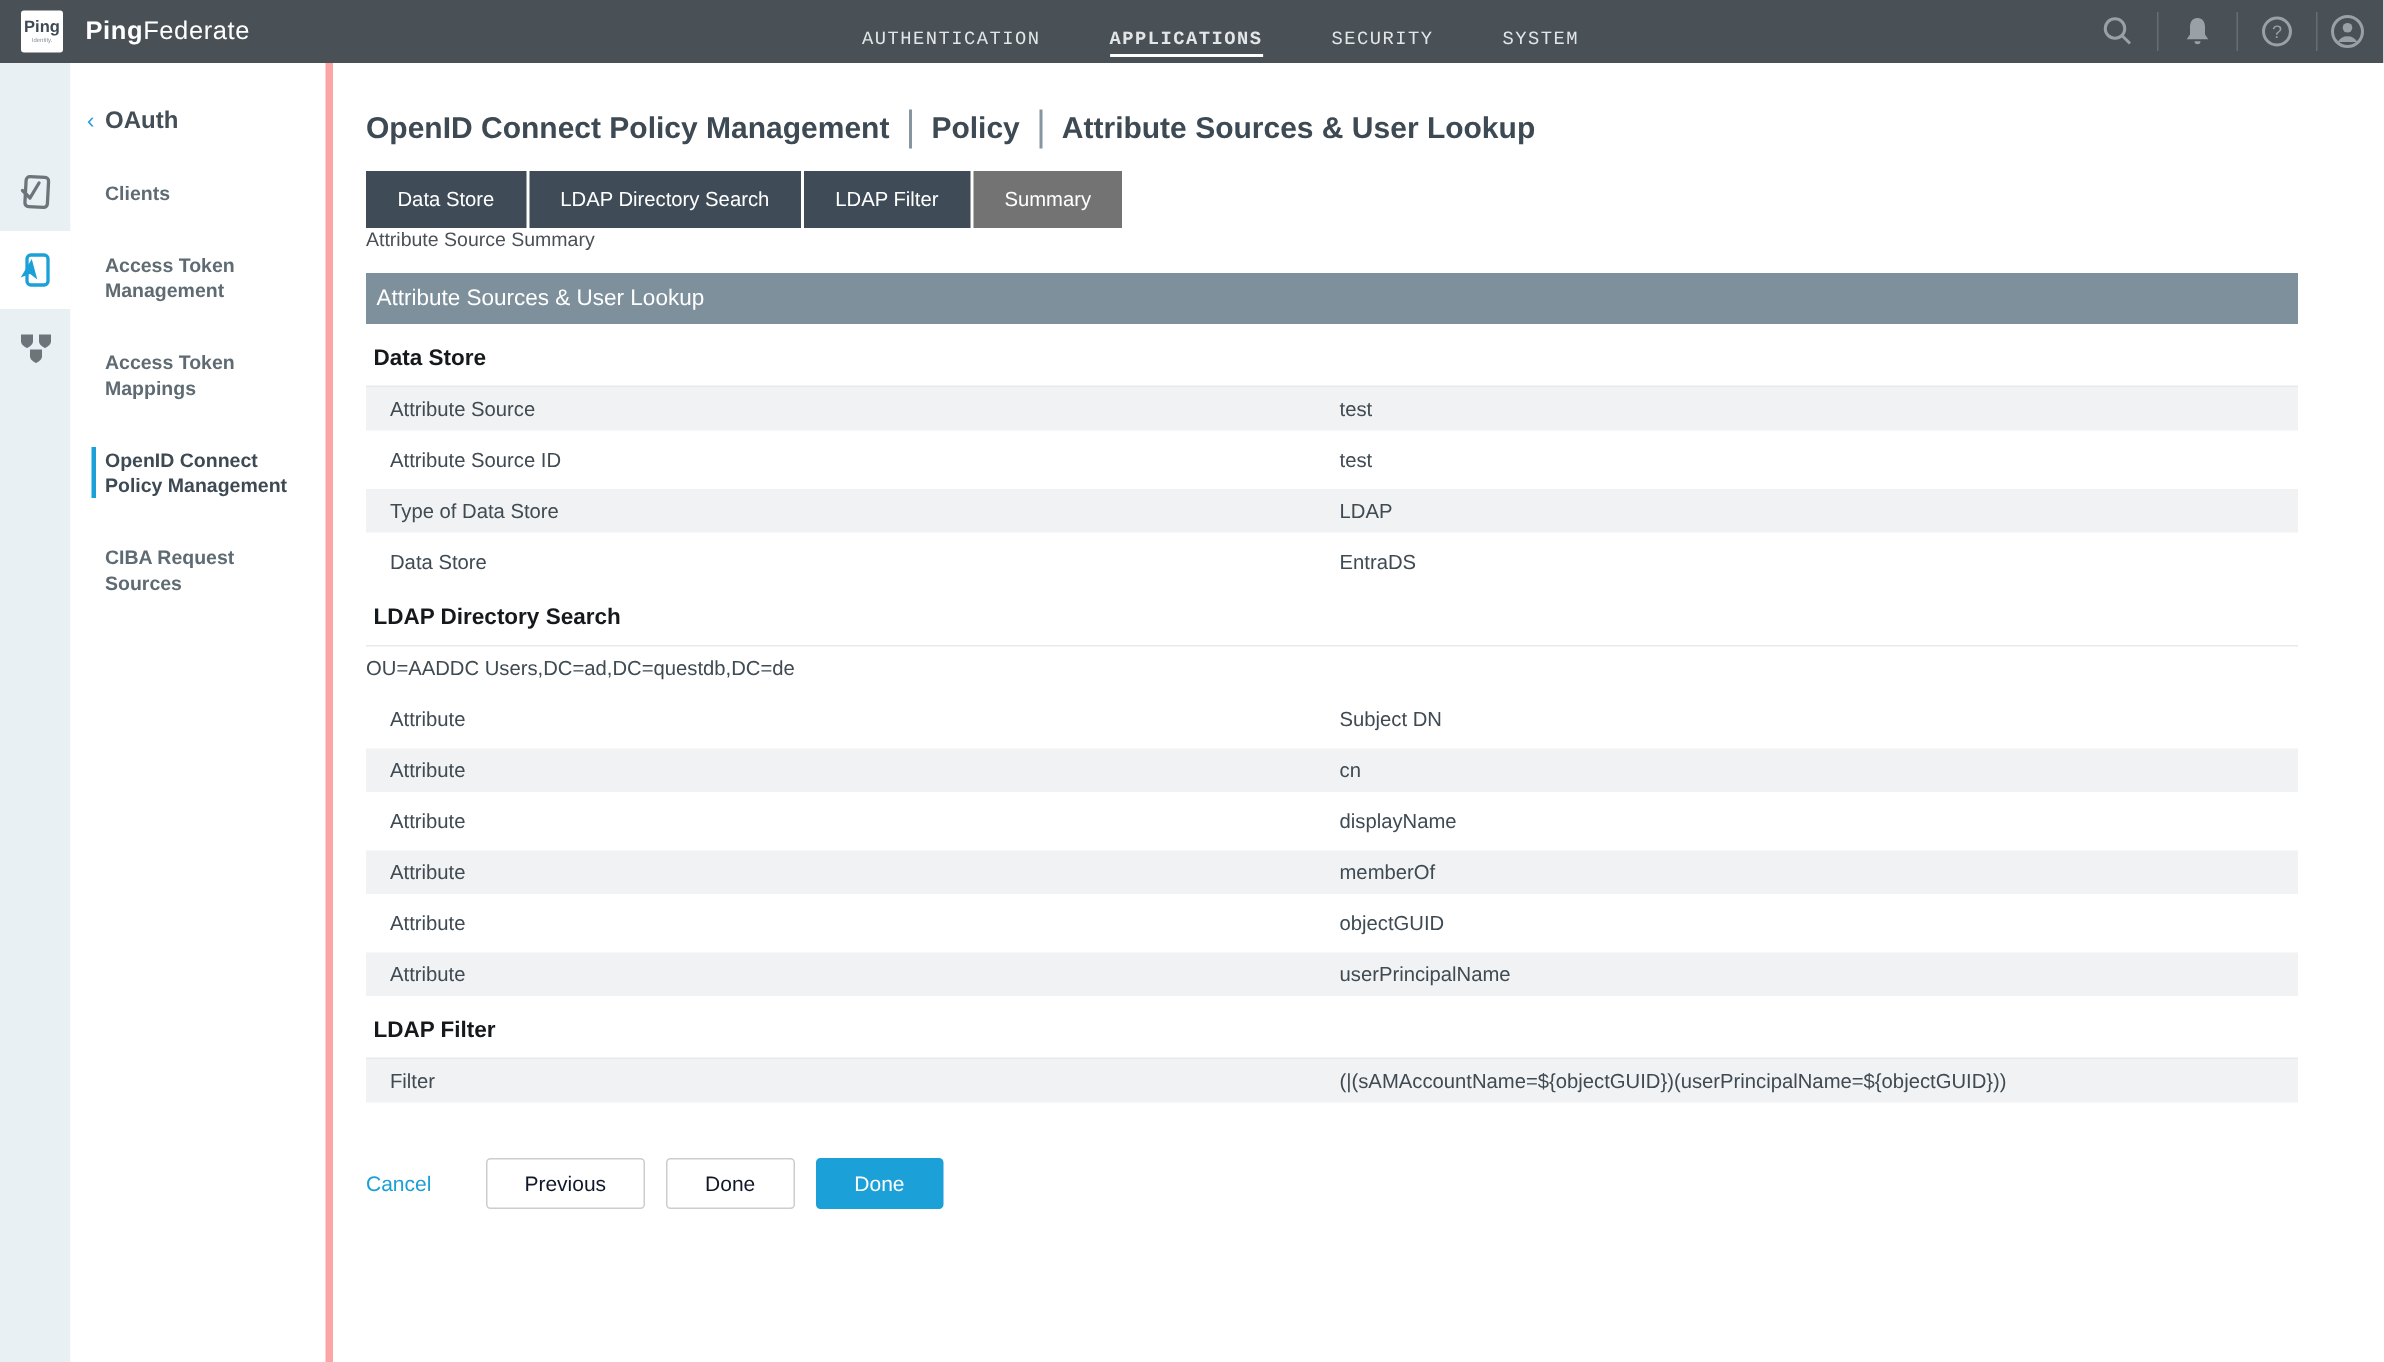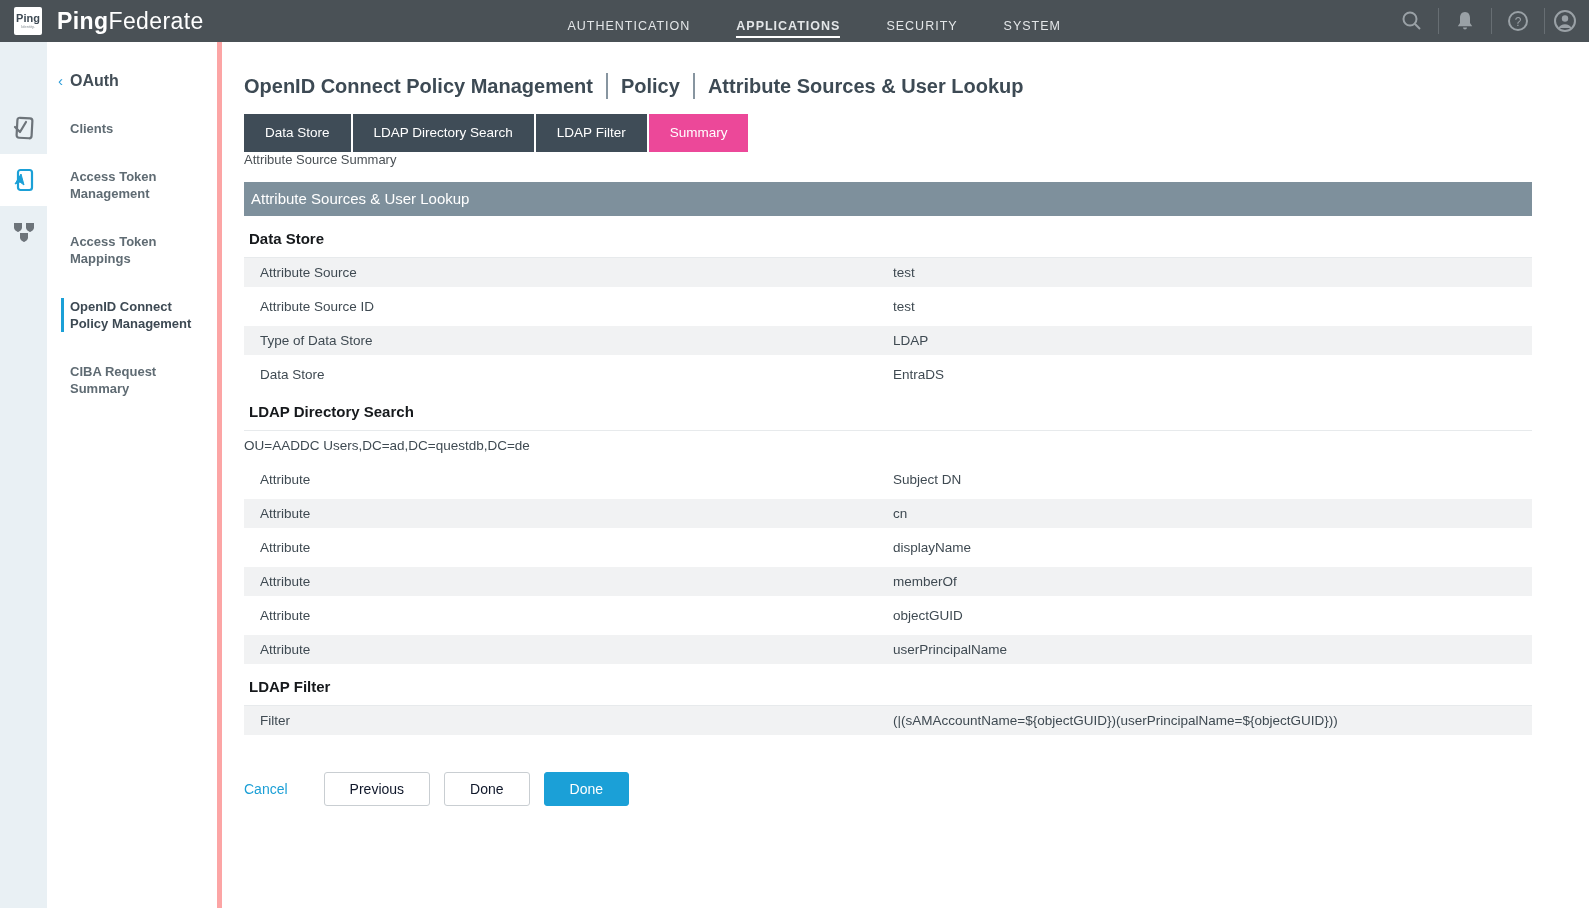--- a/index.html
+++ b/index.html
@@ -9,24 +9,24 @@
     font-family:"Liberation Sans", sans-serif;
     background:#ffffff; color:#3e4a54;
   }
 
   
   .topbar { height:42px; background:#4a5156; display:flex; align-items:center; position:relative; }
   .logo { width:28px; height:28px; background:#fff; border-radius:2px; margin-left:14px;
           display:flex; flex-direction:column; align-items:center; justify-content:center; cursor:pointer; }
   .logo-ping { font-size:11px; font-weight:bold; color:#3e4a54; line-height:11px; }
   .logo-id { font-size:4px; color:#8a9196; line-height:5px; }
-  .brand { color:#fff; font-size:23px; margin-left:15px; letter-spacing:.4px; font-weight:300; }
+  .brand { color:#fff; font-size:17px; margin-left:15px; letter-spacing:.4px; font-weight:300; }
   .brand-bold { font-weight:700; }
   .topnav { position:absolute; left:50%; top:0; height:52px; transform:translateX(-46%);
-            display:flex; align-items:center; gap:46px; }
+            display:flex; align-items:center; gap:46px;font-family:Liberation Mono, monospace; }
   .topnav .nav-link { color:#e3e6e8; font-size:12.5px; letter-spacing:1px; cursor:pointer; padding:5px 0 3px 0; border-bottom:2px solid transparent; }
   .topnav .nav-link.active { font-weight:bold; border-bottom:2px solid #fff; }
   .topbar-icons { margin-left:auto; display:flex; align-items:center; height:42px; }
   .icon-cell { width:52px; height:42px; display:flex; justify-content:center; align-items:center; cursor:pointer; }
   .icon-cell:last-child { width:44px; justify-content:flex-start; padding-left:8px; }
   .icon-divider { width:1px; height:26px; background:#676e73; }
 
   
   .layout { display:flex; height:866px; }
 
@@ -41,21 +41,21 @@
   .side-item { padding:0 14px 0 23px; margin-bottom:31px; font-size:13px; font-weight:bold;
                color:#5f6b73; line-height:17px; cursor:pointer; }
   .side-item.active { margin-left:14px; padding-left:6px; border-left:3px solid #1ba0d7; color:#3d4953; }
 
   
   .content { flex:1; padding-left:22px; }
   .page-title { margin-top:31px; font-size:20px; color:#3d4a54; display:flex; align-items:center; }
   .crumb-sep { width:2px; height:26px; background:#8795a0; margin:0 13px; }
   .tabs { margin-top:15px; display:flex; gap:2px; }
   .tab { height:38px; line-height:38px; padding:0 21px; background:#3f4c57; color:#fff; font-size:13.5px; cursor:pointer; }
-  .tab.active { background:#ec4899; }
+  .tab.active { background:#737373; }
   .subtitle { font-size:13px; color:#4a5055; }
 
   .summary { width:1288px; margin-top:15px; }
   .summary-header { height:34px; background:#7e909c; color:#fff; font-size:15px; line-height:34px; padding-left:7px; }
   .section-title { font-size:15px; font-weight:bold; color:#16191c; margin:14px 0 10px 5px; }
   .rows { border-top:1px solid #e7eaec; padding-top:0; }
   .srow { display:flex; height:29px; align-items:center; margin-bottom:5px; font-size:13.5px; color:#3f4a52; }
   .srow.shaded { background:#f1f2f3; }
   .srow .rlabel { width:649px; padding-left:16px; }
   .srow .rvalue { flex:1; }
@@ -142,21 +142,21 @@
 
   <aside class="sidebar">
     <div class="back">
       <span class="chev">‹</span><span>OAuth</span>
     </div>
     <div class="navlist" id="sidelist">
         <div class="side-item">Clients</div>
         <div class="side-item">Access Token Management</div>
         <div class="side-item">Access Token Mappings</div>
         <div class="side-item active">OpenID Connect Policy Management</div>
-        <div class="side-item">CIBA Request Summary</div>
+        <div class="side-item">CIBA Request Sources</div>
       </div>
   </aside>
 
   <main class="content">
     <h1 class="page-title" id="breadcrumb">
         <span>OpenID Connect Policy Management</span>
         <span class="crumb-sep"></span>
         <span>Policy</span>
         <span class="crumb-sep"></span>
         <span>Attribute Sources &amp; User Lookup</span>

